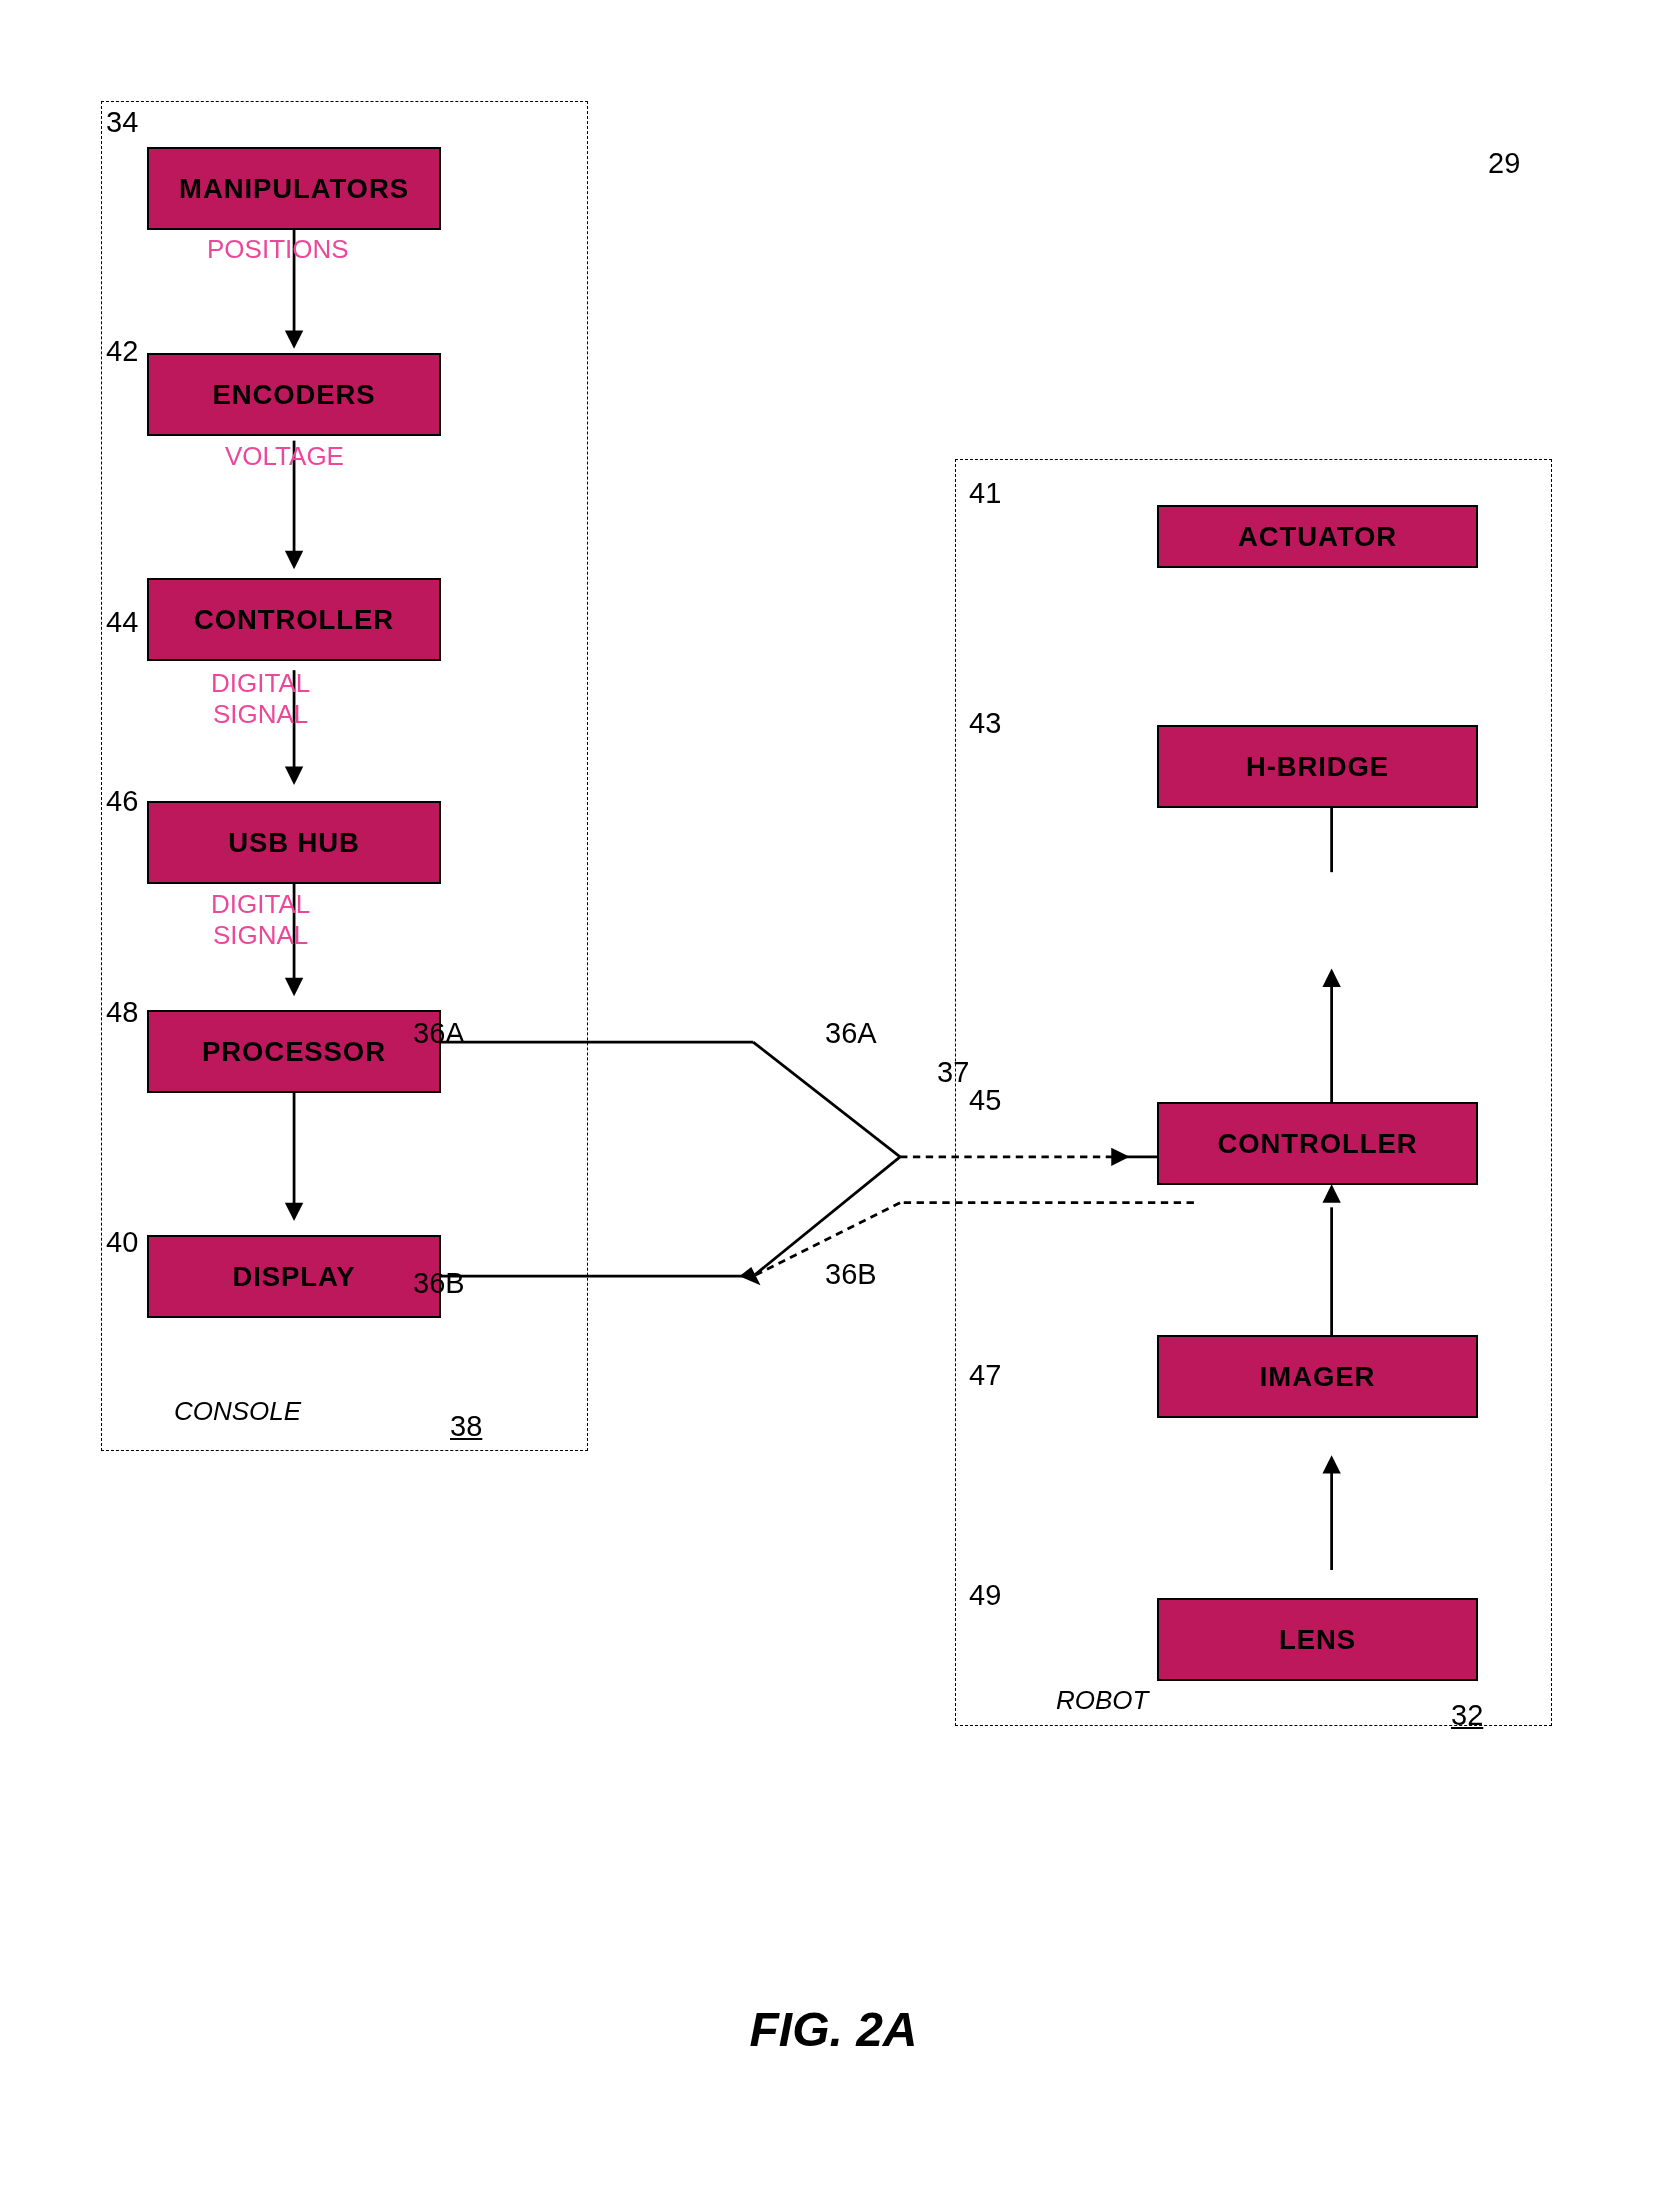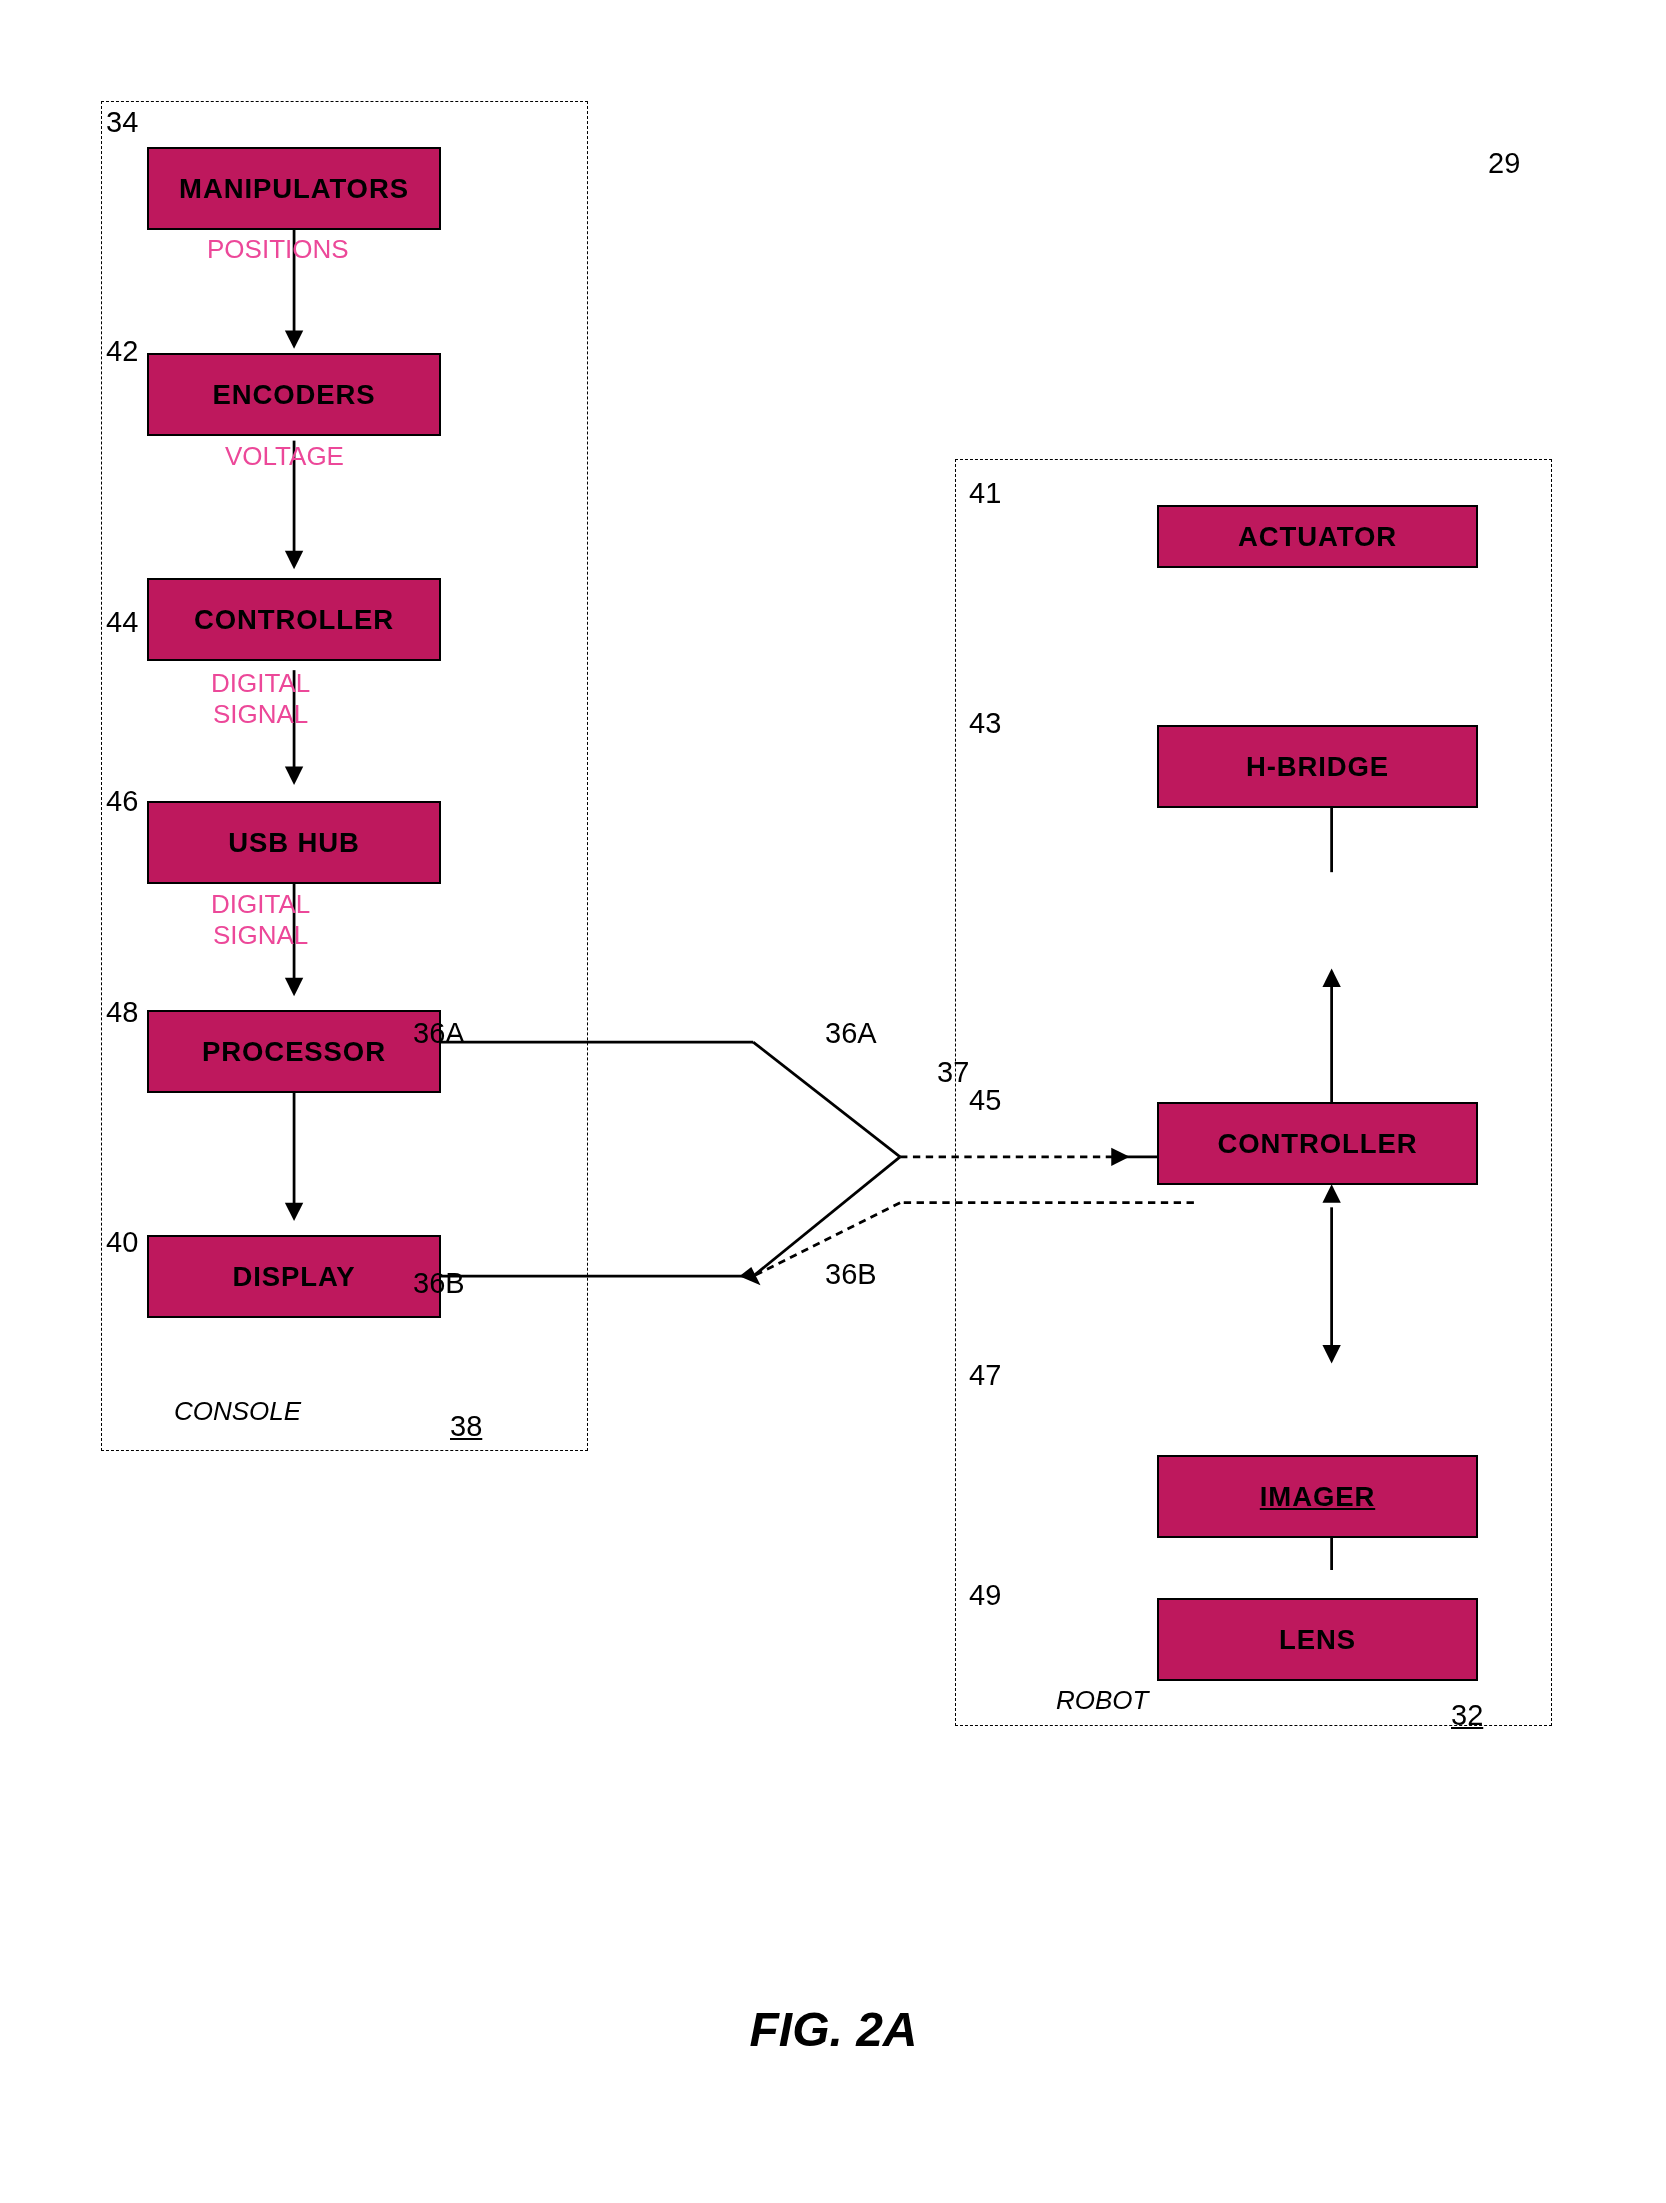--- a/index.html
+++ b/index.html
@@ -205,21 +205,21 @@
   <div class="block-box" style="left:1102px; top:1047px; width:321px; height:83px;">CONTROLLER</div>
 
   <div class="ref-num" style="left:770px; top:962px;">36A</div>
 
   <div class="ref-num" style="left:882px; top:1001px;">37</div>
 
   <div class="ref-num" style="left:770px; top:1203px;">36B</div>
 
   <div class="ref-num" style="left:914px; top:1304px;">47</div>
 
-  <div class="block-box" style="left:1102px; top:1400px; width:321px; height:83px;text-decoration:underline;">IMAGER</div>
+  <div class="block-box" style="left:1102px; top:1280px; width:321px; height:83px;">IMAGER</div>
 
   <div class="ref-num" style="left:914px; top:1524px;">49</div>
 
   <div class="block-box" style="left:1102px; top:1543px; width:321px; height:83px;">LENS</div>
 
   <div class="fig-label" style="position:absolute; bottom:18.4px; left:50%; transform:translateX(-50%);">FIG. 2A</div>
 
 </div>
 
 

